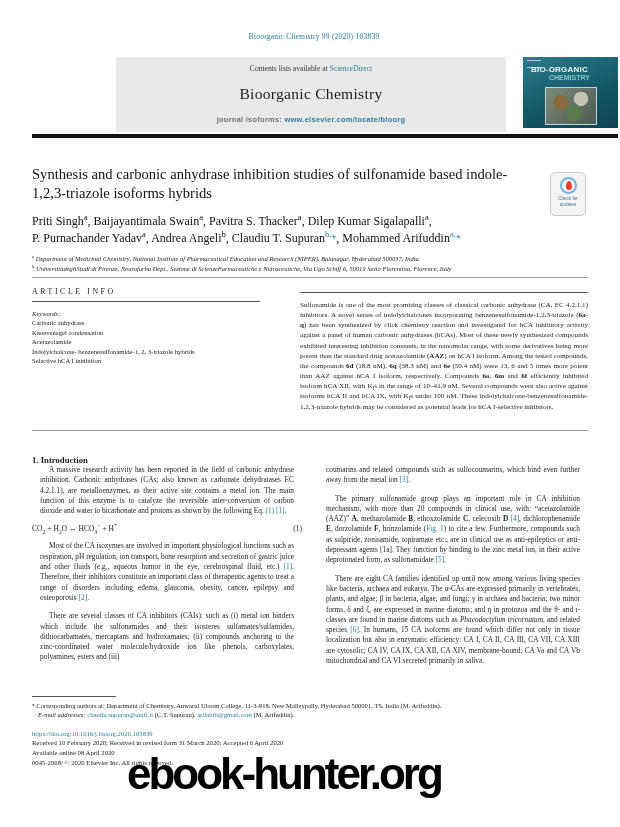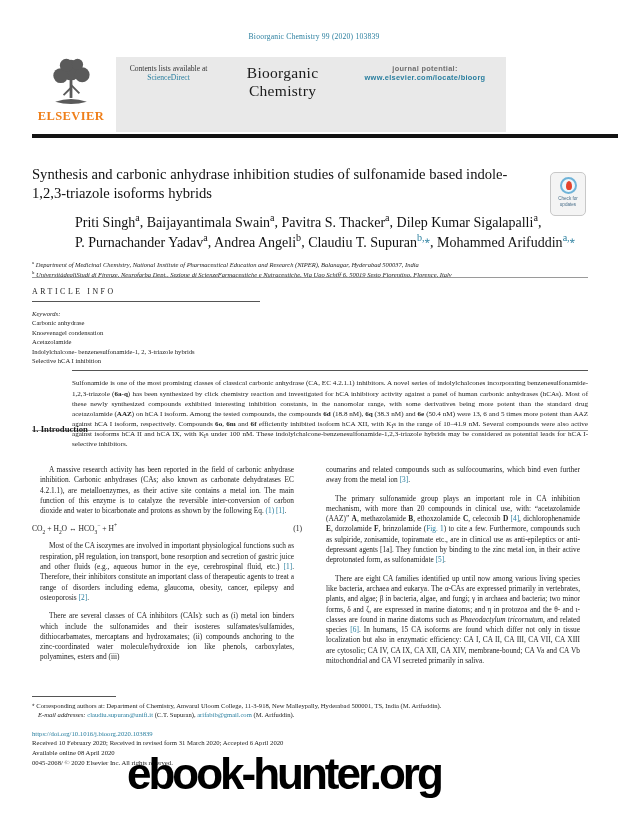--- a/index.html
+++ b/index.html
@@ -15,21 +15,21 @@
   
   .citation{position:absolute;top:32px;left:8px;right:0;text-align:center;
     font-size:7.6px;color:#2a7f9f;letter-spacing:0.2px;}
 
   
   .banner{position:absolute;top:57px;left:32px;width:586px;height:77px;}
   .logo{position:absolute;left:0;top:0;width:78px;height:77px;text-align:center;}
   .logo .tree{display:block;margin:0 auto;}
   .elsevier-word{color:#ef7f1a;font-size:12.5px;font-weight:bold;letter-spacing:0.4px;margin-top:-2px;}
   .graybox{position:absolute;left:84px;top:0;width:390px;height:75px;background:#e9e9e9;
-    display:flex;flex-direction:row;justify-content:space-between;text-align:center;
+    display:flex;flex-direction:column;justify-content:space-between;text-align:center;
     padding:7px 0 8px 0;box-sizing:border-box;}
   .contents-line{font-size:7.6px;color:#333;}
   .journal-name{font-size:15.5px;color:#1a1a1a;letter-spacing:0.3px;}
   .homepage-line{font-family:"Liberation Sans",sans-serif;font-size:7.4px;font-weight:bold;color:#6f6f6f;letter-spacing:0.3px;}
   .cover{position:absolute;right:0;top:0;width:95px;height:71px;
     background:linear-gradient(160deg,#2a7c8d 0%,#145565 60%,#0e4452 100%);
     overflow:hidden;}
   .cover-deco{position:absolute;left:4px;top:3px;width:14px;height:6px;
     border-top:1px solid #cfe6ea;border-bottom:1px solid #cfe6ea;opacity:.8;}
   .cover-t1{position:absolute;left:8px;top:8px;font-family:"Liberation Sans",sans-serif;
@@ -48,38 +48,38 @@
   
   .titleblock{position:absolute;top:165px;left:32px;width:556px;}
   .article-title{font-size:14.6px;line-height:1.32;color:#111;padding-right:54px;}
   .badge{position:absolute;right:2px;top:7px;width:36px;height:44px;background:#f4f4f4;
     border:1px solid #c8c8c8;border-radius:5px;text-align:center;box-sizing:border-box;}
   .badge-circle{width:17px;height:17px;border-radius:50%;margin:4px auto 2px auto;
     background:#eef6fb;border:2px solid #6fb3d8;position:relative;box-sizing:border-box;}
   .badge-drop{position:absolute;left:4px;top:2px;width:6px;height:9px;background:#e4432c;
     border-radius:50% 50% 50% 50% / 60% 60% 40% 40%;}
   .badge-label{font-family:"Liberation Sans",sans-serif;font-size:4.6px;color:#4a6f8a;line-height:1.2;}
-  .authors{font-size:14px;margin-top:9px;line-height:1.45;color:#111;margin-left:43px;}
+  .authors{font-size:12px;margin-top:9px;line-height:1.45;color:#111;}
   .affils{margin-top:7px;font-size:6.5px;line-height:1.5;color:#222;}
   .affil{font-style:italic;}
   .affil sup{font-style:normal;}
 
   .rule-thin{position:absolute;left:32px;width:556px;height:1px;background:#9a9a9a;}
 
   
-  .infosec{position:absolute;top:287px;left:32px;width:556px;display:flex;flex-direction:column;}
+  .infosec{position:absolute;top:287px;left:32px;width:556px;display:flex;}
   .info-col{width:228px;flex:none;}
   .abs-col{margin-left:40px;flex:1;}
   .sec-head{font-size:7.8px;letter-spacing:2.6px;color:#222;}
   .sec-head-rule{border:none;border-top:1px solid #555;margin:5px 0 7px 0;}
   .kw{font-size:6.6px;line-height:9.4px;color:#222;}
   .kw-label{font-style:italic;}
   .abstract-text{font-size:7.1px;line-height:10.15px;text-align:justify;color:#1c1c1c;}
 
-  .intro-head{position:absolute;top:424px;left:32px;font-size:8.7px;font-weight:bold;}
+  .intro-head{position:absolute;top:455px;left:32px;font-size:8.7px;font-weight:bold;}
 
   
   .cols{position:absolute;top:457px;left:32px;width:556px;display:flex;}
   .col{width:270px;flex:none;}
   .col.right{margin-left:16px;}
   .col p{margin:8px;font-size:7.35px;line-height:10.3px;text-align:justify;text-indent:9px;}
   .col p.noindent{text-indent:0;}
   .equation{display:flex;justify-content:space-between;align-items:center;
     margin:5px 0 4px 0;font-size:7.6px;}
 
@@ -93,39 +93,30 @@
   .watermark{position:absolute;top:752px;left:127px;z-index:20;
     font-family:"Liberation Sans",sans-serif;font-weight:bold;font-size:44px;
     letter-spacing:-3px;color:#000;white-space:nowrap;line-height:1;}
 </style>
 </head>
 <body>
 
 <div class="citation">Bioorganic Chemistry 99 (2020) 103839</div>
 
 <div class="banner">
-  <div class="logo">
-    <svg class="tree" width="56" height="54" viewBox="0 0 60 58">
-      <g fill="#5a5a5a">
-        <circle cx="30" cy="14" r="11"></circle>
-        <circle cx="19" cy="20" r="8"></circle>
-        <circle cx="42" cy="19" r="8"></circle>
-        <circle cx="25" cy="9" r="7"></circle>
-        <circle cx="37" cy="8" r="6"></circle>
-      </g>
-      <path d="M30 24 L30 44" stroke="#5a5a5a" stroke-width="3" fill="none"></path>
-      <path d="M30 33 L22 41 M30 30 L39 39" stroke="#5a5a5a" stroke-width="2" fill="none"></path>
-      <path d="M13 48 Q30 42 47 48 Q30 53 13 48 Z" fill="#5a5a5a"></path>
-    </svg>
-    <div class="elsevier-word">ELSEVIER</div>
-  </div>
   <div class="graybox">
     <div class="contents-line"><span>Contents lists available at </span><span class="teal">ScienceDirect</span></div>
     <div class="journal-name">Bioorganic Chemistry</div>
-    <div class="homepage-line"><span>journal potential: </span><span class="teal">www.elsevier.com/locate/bioorg</span></div>
+    <div class="homepage-line"><span>journal isoforms: </span><span class="teal">www.elsevier.com/locate/bioorg</span></div>
+  </div>
+  <div class="cover">
+    <div class="cover-deco"></div>
+    <div class="cover-t1">BIO-ORGANIC</div>
+    <div class="cover-t2">CHEMISTRY</div>
+    <div class="cover-photo"></div>
   </div>
 </div>
 <div class="header-rule"></div>
 
 <div class="titleblock">
   <div class="article-title">Synthesis and carbonic anhydrase inhibition studies of sulfonamide based indole-1,2,3-triazole isoforms hybrids</div>
   <div class="badge">
     <div class="badge-circle">
         <div class="badge-drop"></div>
       </div>

